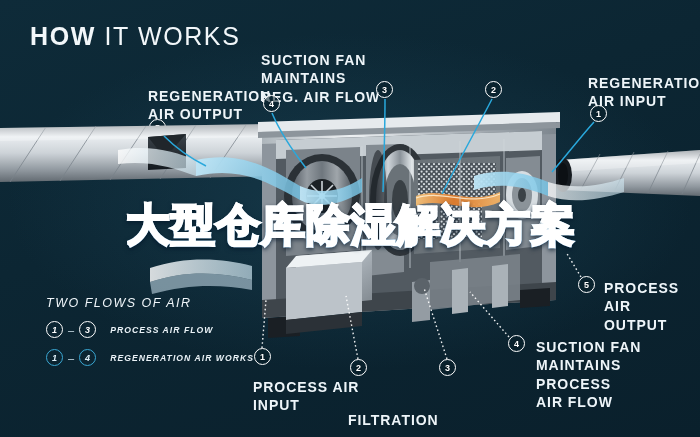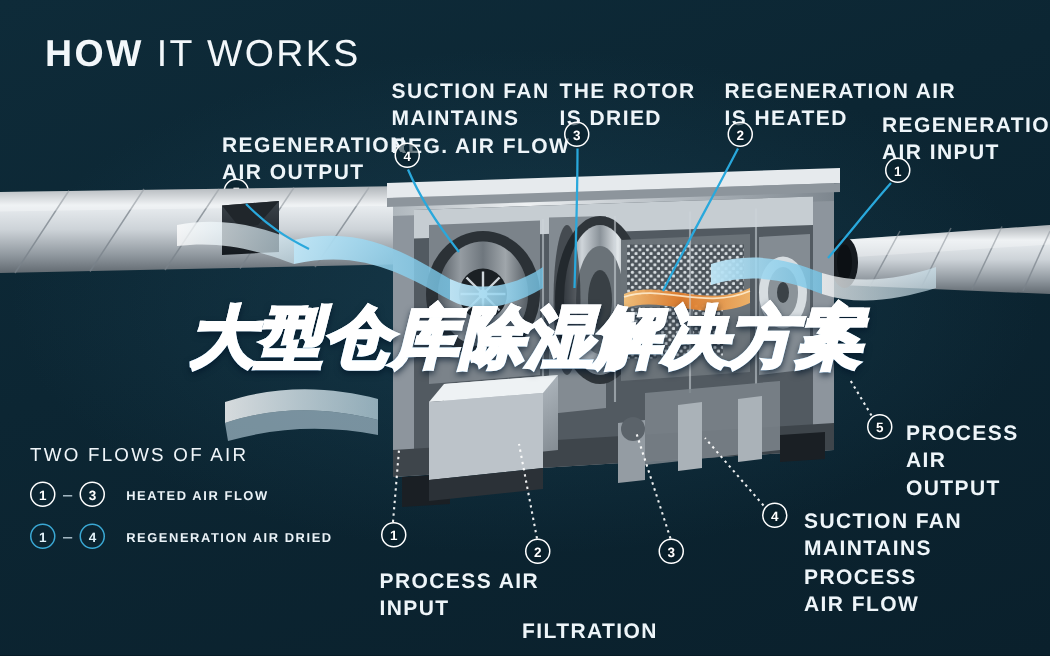--- a/index.html
+++ b/index.html
@@ -32,42 +32,42 @@
   .mk{
     position:absolute;width:17px;height:17px;border-radius:50%;
     border:1.3px solid #ffffff;box-sizing:border-box;
     display:flex;align-items:center;justify-content:center;
     font-size:9px;font-weight:bold;color:#fff;
     background:rgba(10,32,44,.55);
     text-shadow:0 0 3px rgba(0,0,0,.6);
   }
 
   
-  .legend{position:absolute;left:20px;top:296px;}
+  .legend{position:absolute;left:46px;top:296px;font-style:italic;}
   .legend h3{
     margin:0 0 11px 0;font-size:12.5px;font-weight:normal;
     letter-spacing:1.5px;color:#f0f6fa;
   }
   .lrow{display:flex;align-items:center;margin-bottom:11px;}
   .lrow .c{
     width:17px;height:17px;border-radius:50%;border:1.3px solid #fff;
     box-sizing:border-box;display:flex;align-items:center;justify-content:center;
     font-size:9px;font-weight:bold;color:#fff;
   }
   .lrow.cyan .c{border-color:#3aa8d4;color:#e2f2fa;}
   .lrow .dash{margin:0 5px;color:#cfe2ec;font-size:11px;}
   .lrow .txt{
     margin-left:14px;font-size:8.6px;font-weight:bold;
     letter-spacing:1.05px;color:#eaf2f7;
   }
 
   
   .cn{
     position:absolute;left:126px;top:196px;z-index:40;
-    font-size:44px;font-weight:bold;font-style:italic;
+    font-size:44px;font-weight:bold;
     letter-spacing:1px;white-space:nowrap;
     font-family:"DejaVu Sans","Liberation Sans",sans-serif;
     background:linear-gradient(180deg,#ffffff 0%,#eaf6ff 30%,#7fc6ee 56%,#1f7fc4 78%,#1766ab 100%);
     -webkit-background-clip:text;background-clip:text;color:transparent;
     -webkit-text-stroke:2.6px #ffffff;
     paint-order:stroke fill;
     filter:drop-shadow(0 2px 2px rgba(0,20,40,.65));
   }
 
   
@@ -280,26 +280,22 @@
 
   <div class="lbl" style="left:148px;top:87px;">REGENERATION
 AIR OUTPUT</div>
   <div class="mk" style="left:149px;top:119px;">5</div>
 
   <div class="lbl" style="left:261px;top:51px;">SUCTION FAN
 MAINTAINS
 REG. AIR FLOW</div>
   <div class="mk" style="left:263px;top:95px;">4</div>
 
-  <div class="lbl" style="left:373px;top:51px;">THE ROTOR
-IS DRIED</div>
   <div class="mk" style="left:376px;top:81px;">3</div>
 
-  <div class="lbl" style="left:483px;top:51px;">REGENERATION AIR
-IS HEATED</div>
   <div class="mk" style="left:485px;top:81px;">2</div>
 
   <div class="lbl" style="left:588px;top:74px;">REGENERATION
 AIR INPUT</div>
   <div class="mk" style="left:590px;top:105px;">1</div>
 
   <div class="mk" style="left:578px;top:276px;">5</div>
   <div class="lbl" style="left:604px;top:279px;">PROCESS AIR
 OUTPUT</div>
 
@@ -317,26 +313,26 @@
   <div class="lbl" style="left:253px;top:378px;">PROCESS AIR
 INPUT</div>
 
   <div class="legend">
     <h3>TWO FLOWS OF AIR</h3>
 
     <div class="lrow">
       <span class="c">1</span>
       <span class="dash">–</span>
       <span class="c">3</span>
-      <span class="txt">HEATED AIR FLOW</span>
+      <span class="txt">PROCESS AIR FLOW</span>
     </div>
 
     <div class="lrow cyan">
       <span class="c">1</span>
       <span class="dash">–</span>
       <span class="c">4</span>
-      <span class="txt">REGENERATION AIR DRIED</span>
+      <span class="txt">REGENERATION AIR WORKS</span>
     </div>
   </div>
 
   <div class="cn">大型仓库除湿解决方案</div>
 
 </div>
 
 </body></html>

